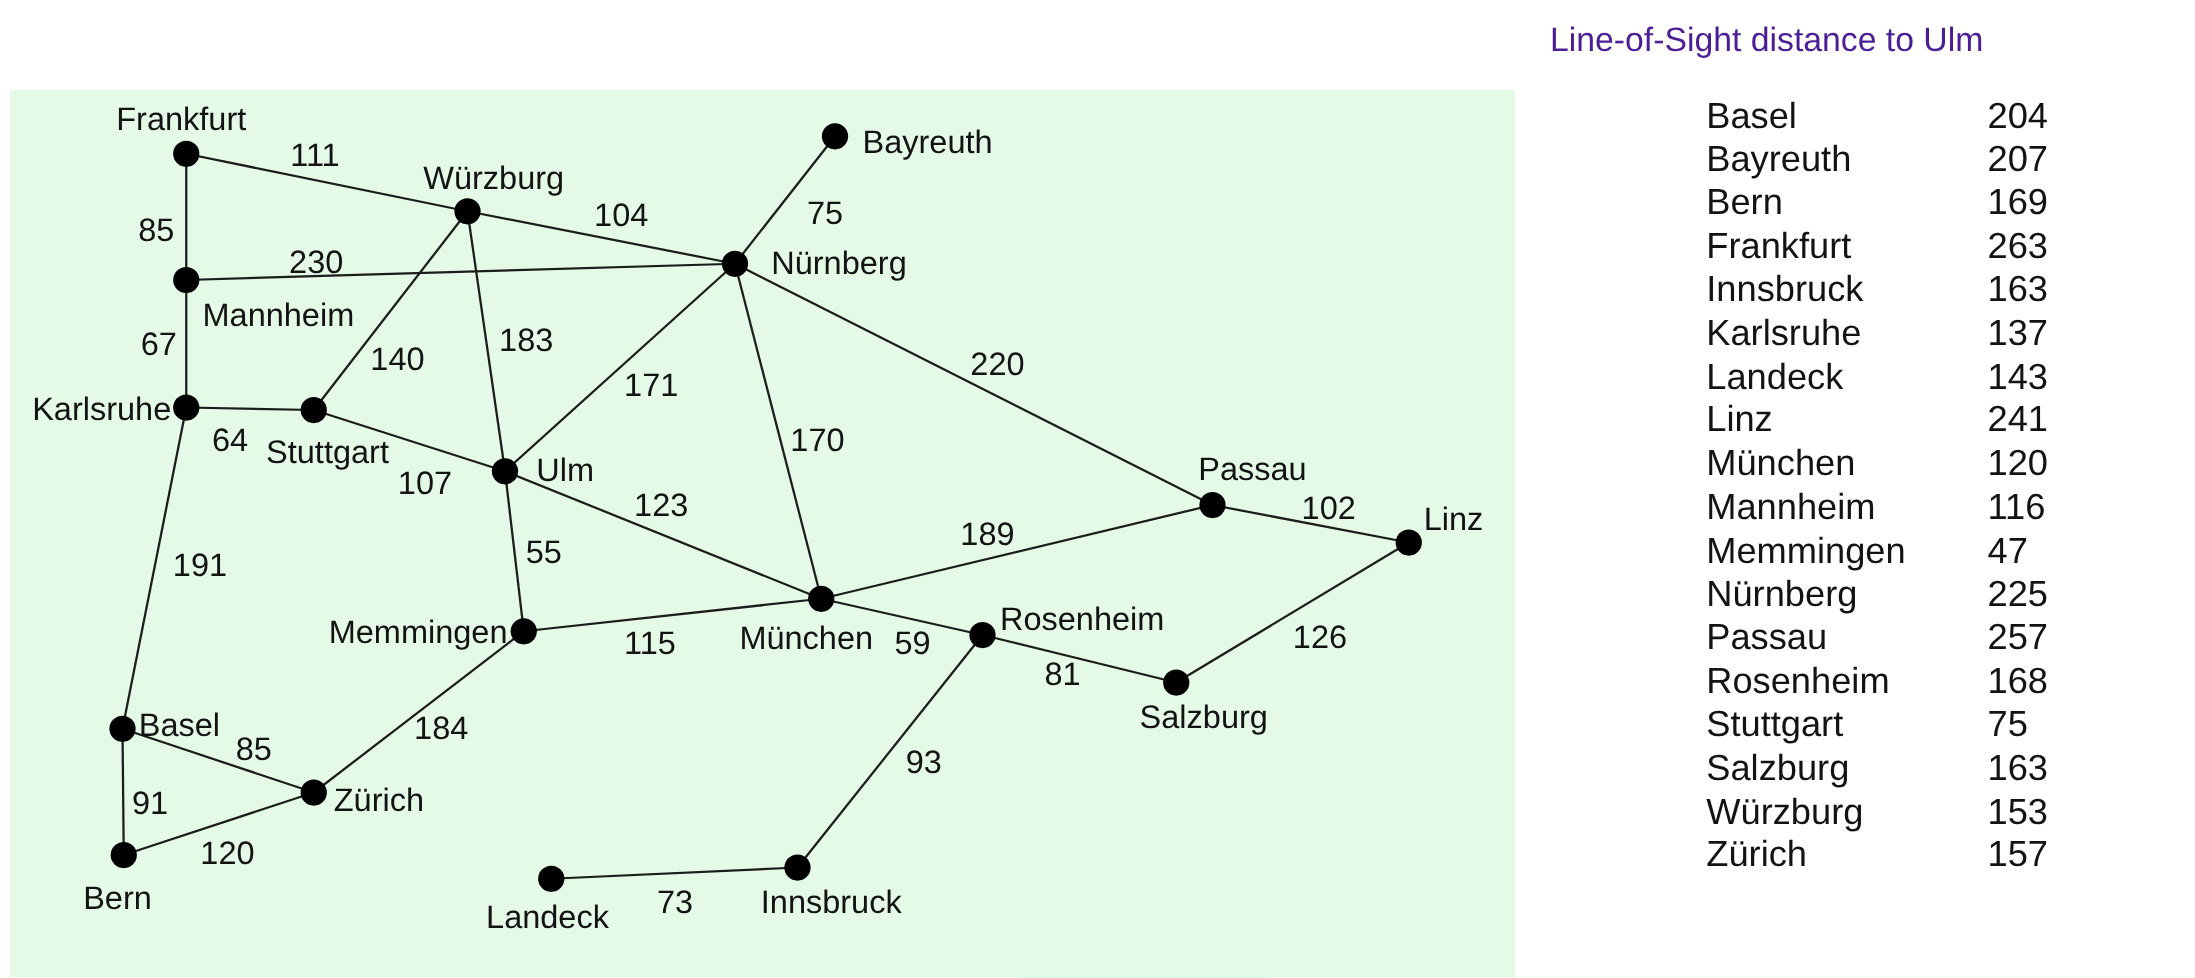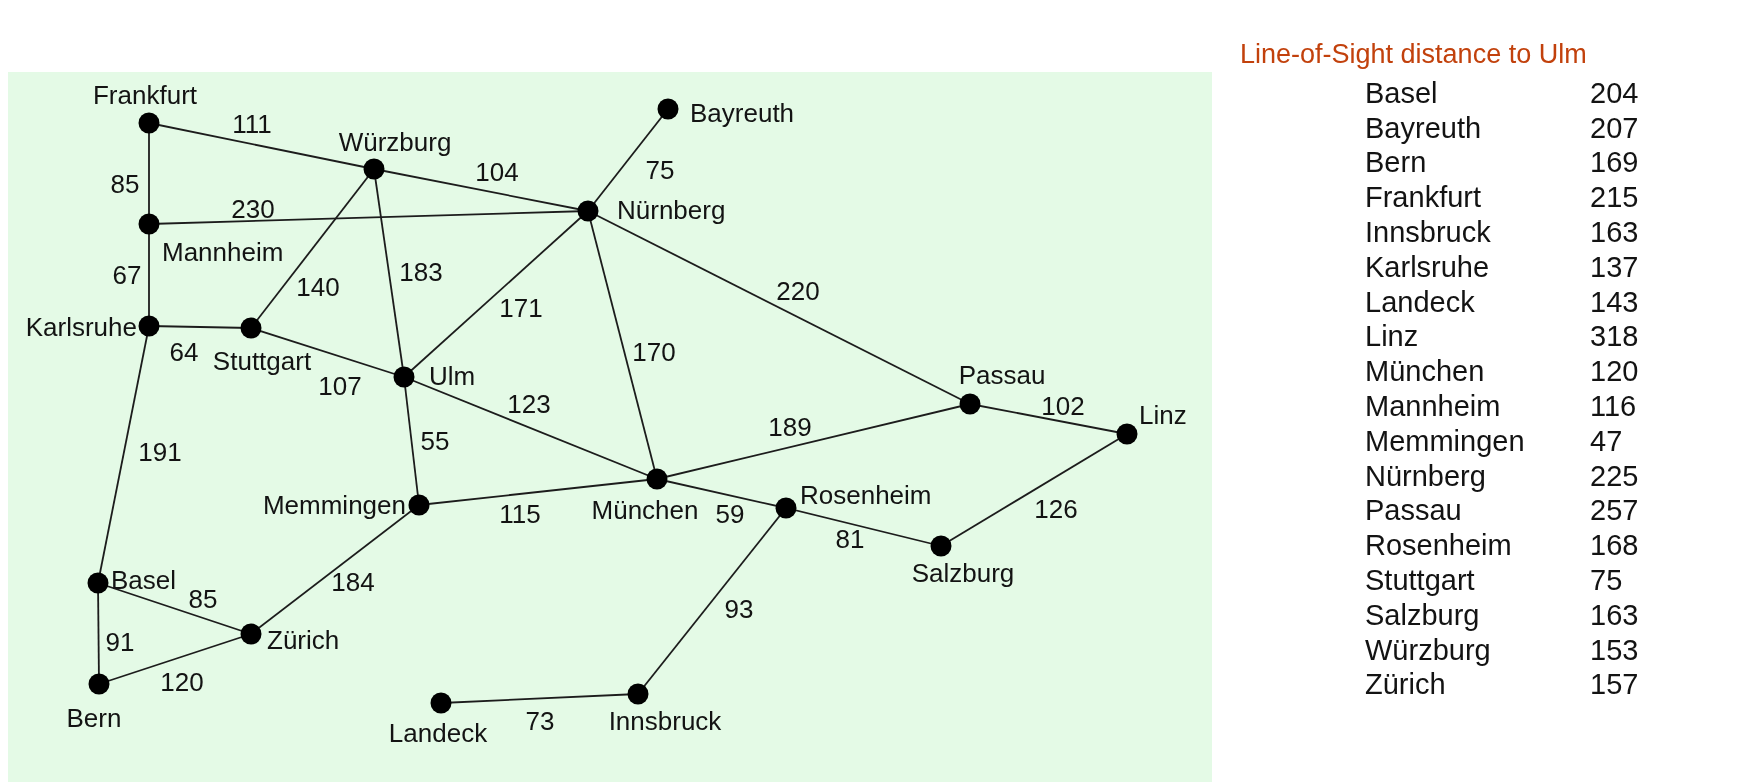--- a/index.html
+++ b/index.html
@@ -153,53 +153,53 @@
       <text x="645" y="519" text-anchor="middle">München</text>
       <text x="406" y="514" text-anchor="end">Memmingen</text>
       <text x="800" y="504" text-anchor="start">Rosenheim</text>
       <text x="963" y="582" text-anchor="middle">Salzburg</text>
       <text x="111" y="589" text-anchor="start">Basel</text>
       <text x="267" y="649" text-anchor="start">Zürich</text>
       <text x="94" y="727" text-anchor="middle">Bern</text>
       <text x="438" y="742" text-anchor="middle">Landeck</text>
       <text x="665" y="730" text-anchor="middle">Innsbruck</text>
     </svg>
-  <div class="los-title" style="color: #c2410c; margin-top: 22px;">Line-of-Sight distance to Ulm</div>
+  <div class="los-title" style="color: #4c1d95;">Line-of-Sight distance to Ulm</div>
   <div class="los-table" id="los-table">
       <div class="los-row">
         <span class="city">Basel</span>
         <span class="dist">204</span>
       </div>
       <div class="los-row">
         <span class="city">Bayreuth</span>
         <span class="dist">207</span>
       </div>
       <div class="los-row">
         <span class="city">Bern</span>
         <span class="dist">169</span>
       </div>
       <div class="los-row">
         <span class="city">Frankfurt</span>
-        <span class="dist">215</span>
+        <span class="dist">263</span>
       </div>
       <div class="los-row">
         <span class="city">Innsbruck</span>
         <span class="dist">163</span>
       </div>
       <div class="los-row">
         <span class="city">Karlsruhe</span>
         <span class="dist">137</span>
       </div>
       <div class="los-row">
         <span class="city">Landeck</span>
         <span class="dist">143</span>
       </div>
       <div class="los-row">
         <span class="city">Linz</span>
-        <span class="dist">318</span>
+        <span class="dist">241</span>
       </div>
       <div class="los-row">
         <span class="city">München</span>
         <span class="dist">120</span>
       </div>
       <div class="los-row">
         <span class="city">Mannheim</span>
         <span class="dist">116</span>
       </div>
       <div class="los-row">

